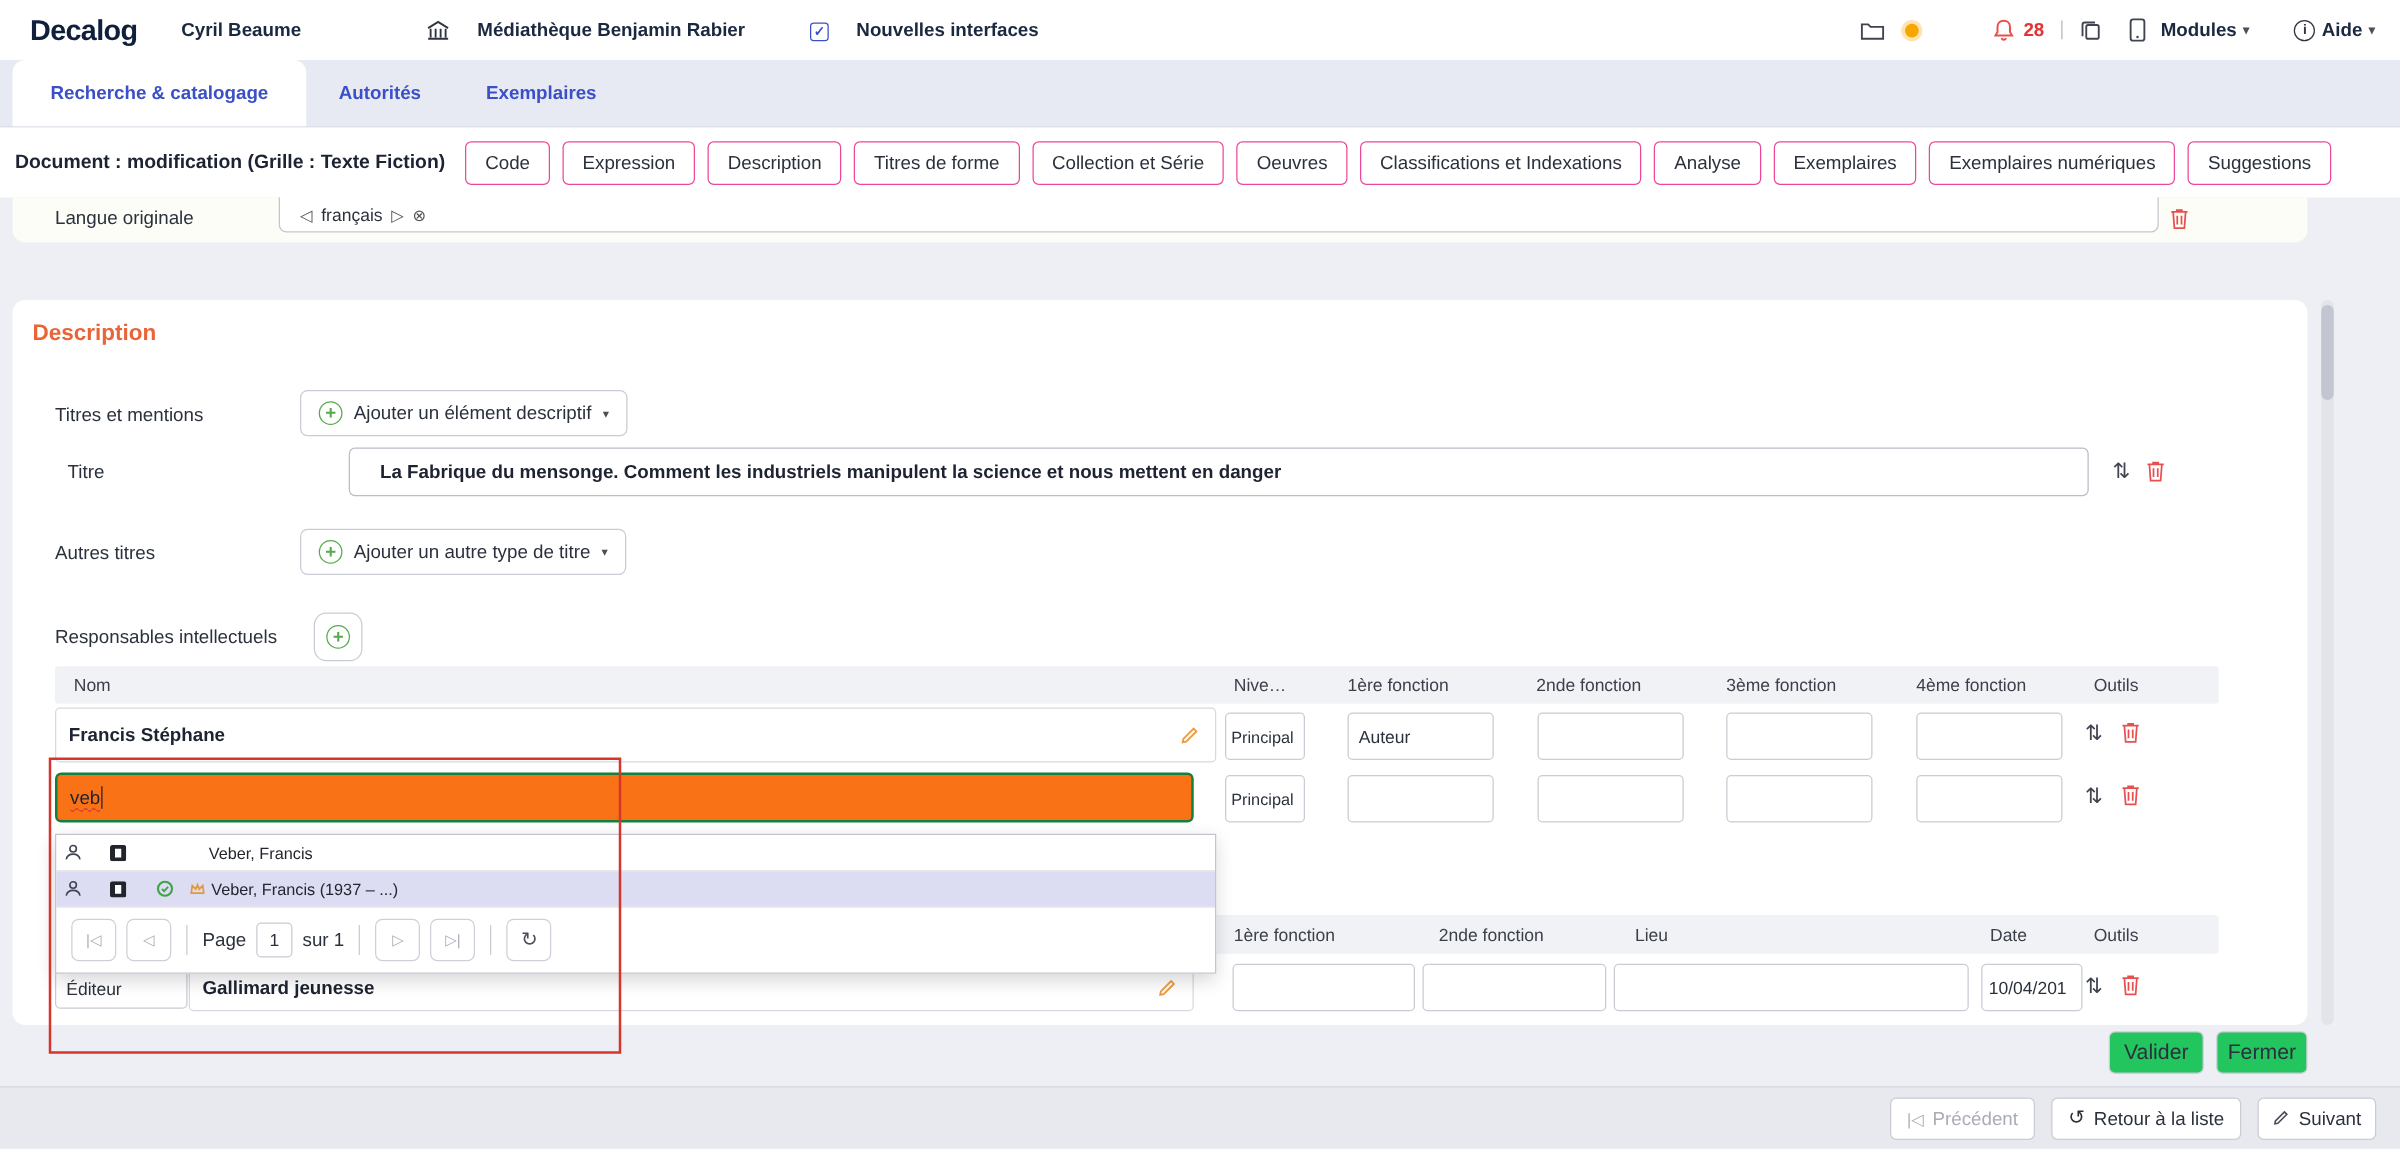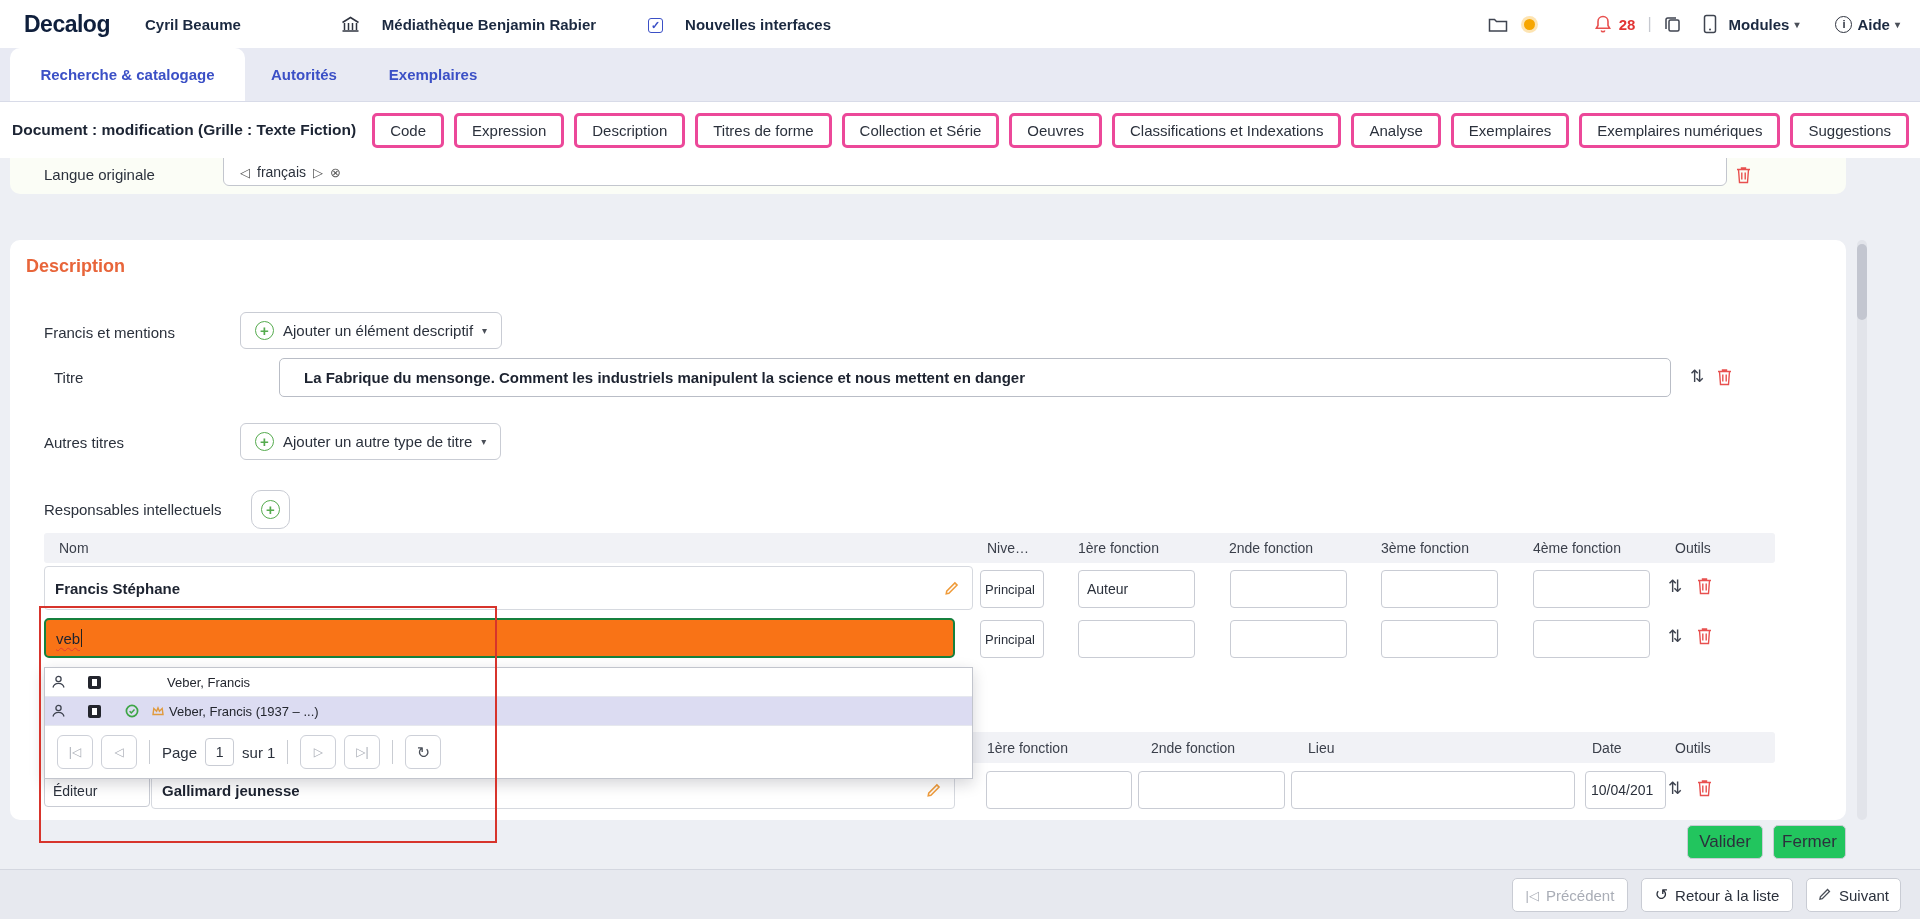--- a/index.html
+++ b/index.html
@@ -31,21 +31,21 @@
           border-bottom:1px solid #d8dbe8;display:flex;align-items:stretch;padding-left:10px;box-sizing:border-box;}
   .tab{display:flex;align-items:center;justify-content:center;font-weight:700;font-size:15px;
        color:#3b50c6;padding:0 26px;cursor:pointer;white-space:nowrap;}
   .tab.active{background:#fff;border-radius:10px 10px 0 0;width:235px;padding:0;z-index:2;}
 
   
   .docbar{position:absolute;top:102px;left:0;width:1920px;height:56px;background:#fff;
           display:flex;align-items:center;padding-left:12px;box-sizing:border-box;overflow:hidden;}
   .doc-title{font-weight:700;font-size:15.5px;color:#1c2433;white-space:nowrap;}
   .doc-buttons{display:flex;gap:10px;margin-left:16px;}
-  .btn{height:35px;padding:0 15px;border:3px solid #ec4899;border-radius:5px;background:#fff;
+  .btn{height:35px;padding:0 15px;border:1px solid #ec4899;border-radius:5px;background:#fff;
        font-size:15px;color:#2b313c;display:flex;align-items:center;white-space:nowrap;cursor:pointer;
        font-family:"Liberation Sans",sans-serif;}
 
   
   .langstrip{position:absolute;top:158px;left:10px;width:1836px;height:36px;background:#fbfdf6;
              border-radius:0 0 10px 10px;overflow:hidden;}
   .lang-label{position:absolute;left:34px;top:8px;font-size:15px;color:#2b313c;}
   .lang-field{position:absolute;left:213px;top:-12px;width:1504px;height:40px;border:1px solid #c3c6ce;
               border-radius:6px;background:#fff;box-sizing:border-box;}
   .lang-chip{position:absolute;left:16px;top:17px;display:flex;align-items:center;gap:7px;
@@ -219,21 +219,21 @@
     <button class="iconbtn" style="left:1725px;top:7px;">
       <svg width="17" height="19" viewBox="0 0 17 19">
           <path d="M2 4.5h13M6.5 4.5V3h4v1.5M3.5 4.5l1 13h8l1-13M6.8 7.5v7M10.2 7.5v7" fill="none" stroke="#e8504f" stroke-width="1.4"></path>
         </svg>
     </button>
   </div>
 
   <section class="card">
     <div class="card-heading">Description</div>
 
-    <div class="lbl" style="left:34px;top:84px;">Francis et mentions</div>
+    <div class="lbl" style="left:34px;top:84px;">Titres et mentions</div>
     <button class="add-btn" style="left:230px;top:72px;">
       <span class="plus-circle">+</span>
       <span>Ajouter un élément descriptif</span>
       <span class="chev">▾</span>
     </button>
 
     <div class="lbl" style="left:44px;top:129px;">Titre</div>
     <div class="titre-input">
       <span>La Fabrique du mensonge. Comment les industriels manipulent la science et nous mettent en danger</span>
     </div>

